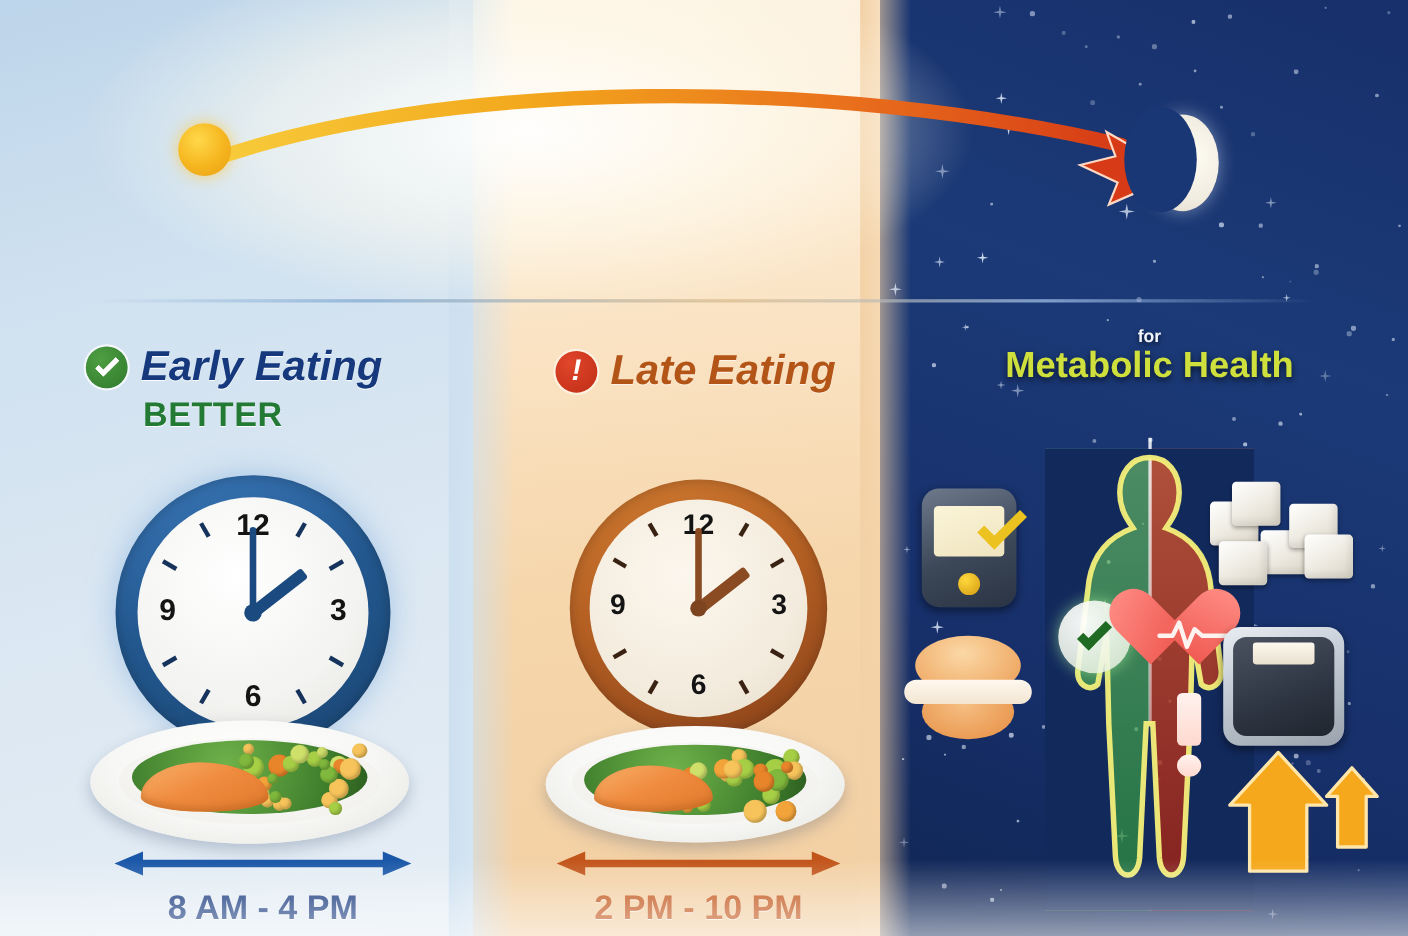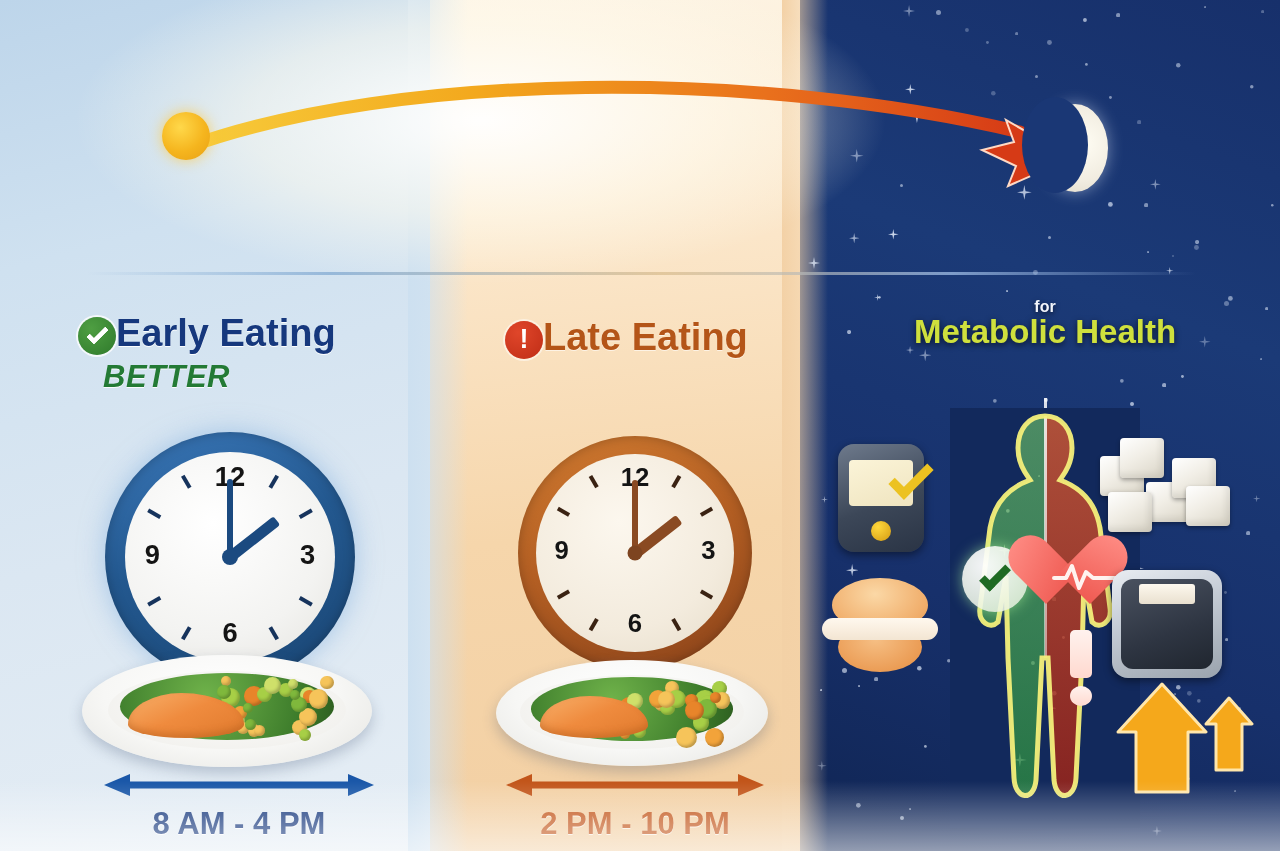--- a/index.html
+++ b/index.html
@@ -77,27 +77,27 @@
     font-size:58px;font-weight:bold;letter-spacing:-.5px;
     white-space:nowrap;
   }
   .title .t-blue{color:#1d3f86;text-shadow:0 2px 0 rgba(255,255,255,.85),0 0 10px rgba(255,255,255,.8);}
   .title .t-white{color:#ffffff;text-shadow:0 2px 6px rgba(0,0,0,.55);}
   .title-rule{position:absolute;left:86px;top:272px;width:1110px;height:3px;
     background:linear-gradient(90deg,rgba(120,160,200,0) 0%,rgba(130,170,210,.75) 22%,rgba(210,180,130,.6) 52%,rgba(160,190,230,.75) 78%,rgba(120,160,200,0) 100%);}
 
   
   .panel-head{position:absolute;}
-  .head-row{display:flex;align-items:flex-end;}
+  .head-row{display:flex;align-items:center;gap:12px;font-style:italic;}
   .head-main{font-size:38px;font-weight:bold;white-space:nowrap;}
   .head-sub{font-size:31px;font-weight:bold;letter-spacing:.5px;margin-top:4px;}
 
   .left-head{left:78px;top:312px;}
   .left-head .head-main{color:#16387d;text-shadow:0 1px 0 rgba(255,255,255,.9);}
-  .left-head .head-sub{color:#237a35;margin-left:25px;text-shadow:0 1px 0 rgba(255,255,255,.85);font-style:italic;}
+  .left-head .head-sub{color:#237a35;margin-left:52px;text-shadow:0 1px 0 rgba(255,255,255,.85);}
 
   .mid-head{left:505px;top:316px;}
   .mid-head .head-main{color:#b45518;text-shadow:0 1px 0 rgba(255,255,255,.6);}
   .mid-head .head-sub{color:#bb5a1a;margin-left:50px;text-shadow:0 1px 0 rgba(255,255,255,.55);}
 
   .badge{width:38px;height:38px;border-radius:50%;flex:0 0 38px;position:relative;
     display:flex;align-items:center;justify-content:center;}
   .badge.ok{background:radial-gradient(circle at 35% 30%,#4e9e42,#2f7a2c);box-shadow:0 0 0 2px rgba(255,255,255,.75);}
   .badge.warn{background:radial-gradient(circle at 35% 30%,#e0462a,#bf2d16);box-shadow:0 0 0 2px rgba(255,255,255,.5);}
   .badge .chk{width:21px;height:11px;border-left:5px solid #fff;border-bottom:5px solid #fff;

